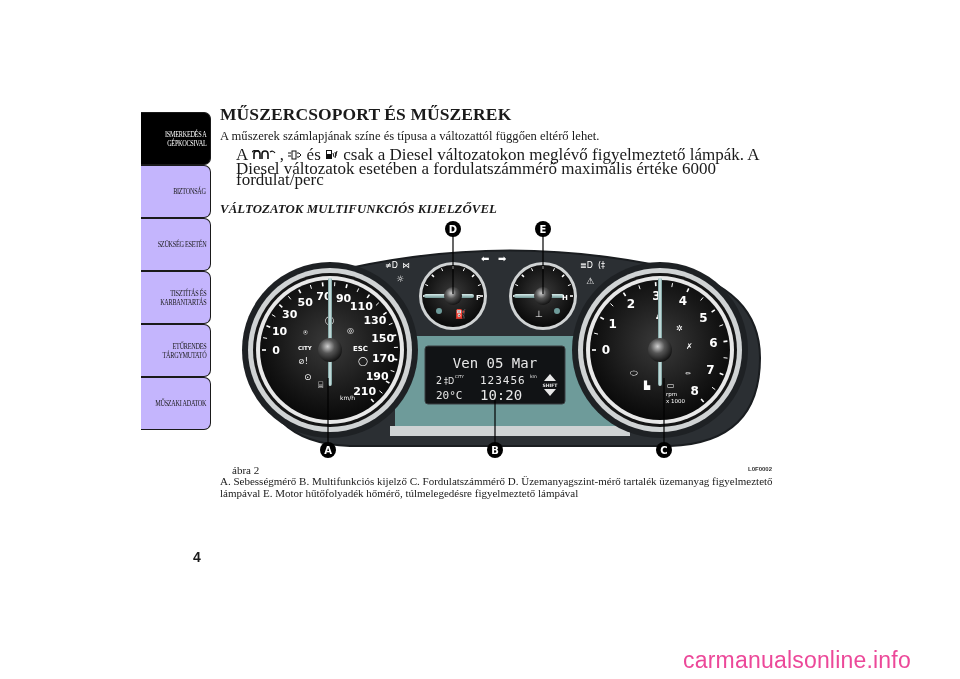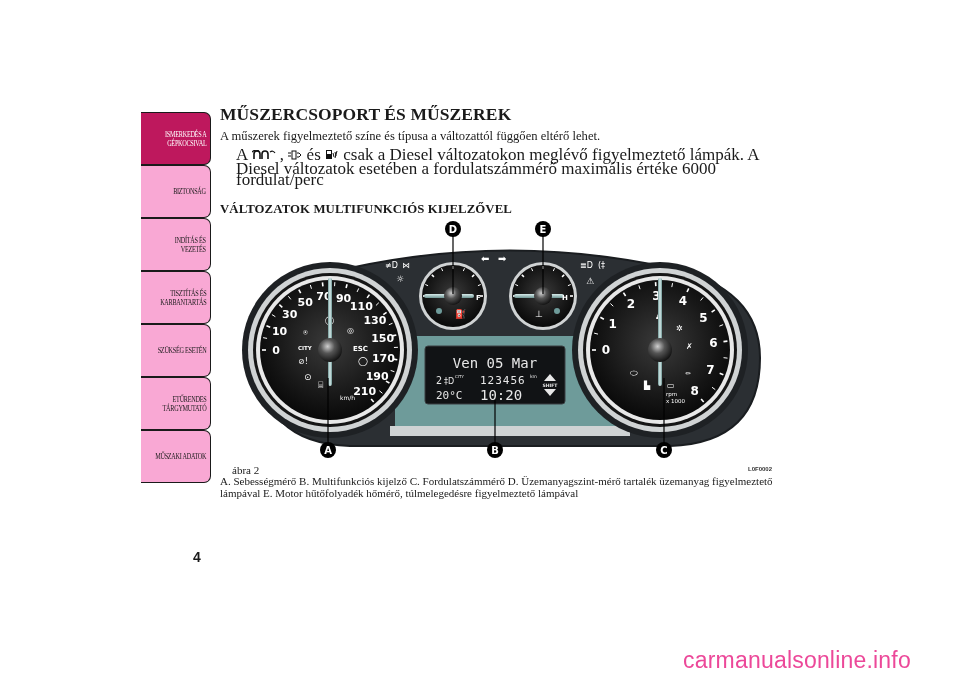--- a/index.html
+++ b/index.html
@@ -1,31 +1,31 @@
 <!DOCTYPE html>
 <html><head>
 <meta charset="utf-8">
 <style>
   html, body { margin:0; padding:0; background:#ffffff; }
   body { width:960px; height:679px; position:relative; overflow:hidden; font-family:"Liberation Serif", serif; color:#1a1a1a; }
 
   
   .sidebar { position:absolute; left:141px; top:112px; width:70px; }
-  .tab { position:relative; box-sizing:border-box; width:70px; height:53px; background:#f9a8d4; border:1px solid #1a1a1a; border-left:none; border-radius:0 7px 7px 0; margin-bottom:0; display:flex; align-items:center; justify-content:flex-end; padding-right:4px; text-align:right; }
-  .tab.active { background:#be185d; color:#ffffff; }
+  .tab { position:relative; box-sizing:border-box; width:70px; height:53px; background:#c4b5fd; border:1px solid #1a1a1a; border-left:none; border-radius:0 7px 7px 0; margin-bottom:0; display:flex; align-items:center; justify-content:flex-end; padding-right:4px; text-align:right; }
+  .tab.active { background:#000000; color:#ffffff; }
   .tab span { font-family:"Liberation Serif", serif; font-size:7.6px; line-height:9px; letter-spacing:-0.35px; text-transform:uppercase; transform:scaleX(0.82); transform-origin:right center; white-space:pre-line; display:block; }
   .page-num { position:absolute; left:193px; top:549px; font-family:"Liberation Sans", sans-serif; font-weight:bold; font-size:14px; }
 
   
   .content { position:absolute; left:220px; top:104px; width:580px; }
   h1 { margin:0; font-family:"Liberation Serif", serif; font-size:17.5px; font-weight:bold; letter-spacing:0.1px; line-height:20px; }
   p.intro { margin:5px 0 0 0; font-size:12.6px; line-height:14px; }
   p.diesel { margin:6px 0 0 16px; font-size:17px; line-height:11.5px; }
   .inline-icon { display:inline-block; vertical-align:baseline; font-family:"DejaVu Sans", sans-serif; font-size:10px; }
-  h2 { margin:16px 0 0 0; font-size:12.8px; font-weight:bold; letter-spacing:0.1px; }
+  h2 { margin:16px 0 0 0; font-size:12.8px; font-weight:bold; letter-spacing:0.1px;font-style:italic; }
 
   
   .figure { position:absolute; left:240px; top:218px; width:540px; height:250px; }
   .fig-caption-label { position:absolute; left:220px; top:464px; font-size:11px;margin-left:12px; }
   .fig-code { position:absolute; left:748px; top:466px; font-family:"Liberation Sans", sans-serif; font-size:6px; font-weight:bold; color:#333; }
   .caption { position:absolute; left:220px; top:476px; width:560px; font-size:11px; line-height:11.5px; }
 
   .watermark { position:absolute; left:683px; top:647px; font-family:"Liberation Sans", sans-serif; font-size:23px; color:#ec4899; letter-spacing:0.2px; }
 </style>
 </head>
@@ -33,43 +33,39 @@
 
 <div class="sidebar">
   <div class="tab active">
       <span>ISMERKEDÉS A
 GÉPKOCSIVAL</span>
     </div>
   <div class="tab">
       <span>BIZTONSÁG</span>
     </div>
   <div class="tab">
-      <span>INDÍTÁS ÉS
-VEZETÉS</span>
+      <span>SZÜKSÉG ESETÉN</span>
     </div>
   <div class="tab">
       <span>TISZTÍTÁS ÉS
 KARBANTARTÁS</span>
     </div>
   <div class="tab">
-      <span>SZÜKSÉG ESETÉN</span>
-    </div>
-  <div class="tab">
       <span>ETŰRENDES
 TÁRGYMUTATÓ</span>
     </div>
   <div class="tab">
       <span>MŰSZAKI ADATOK</span>
     </div>
 </div>
 <div class="page-num">4</div>
 
 <div class="content">
   <h1>MŰSZERCSOPORT ÉS MŰSZEREK</h1>
-  <p class="intro">A műszerek figyelmeztető színe és típusa a változattól függően eltérő lehet.</p>
+  <p class="intro">A műszerek számlapjának színe és típusa a változattól függően eltérő lehet.</p>
   <p class="diesel">
     <span>A </span><span class="inline-icon"><svg width="24" height="10" viewBox="0 0 24 10">
           <path d="M2 9 V4 Q2 1 5 1 Q8 1 8 4 V9 M10 9 V4 Q10 1 13 1 Q16 1 16 4 V9" fill="none" stroke="#111" stroke-width="1.6"></path>
           <path d="M0 2 Q3 -1 7 1 M18 2 Q21 0 23 3" fill="none" stroke="#111" stroke-width="1.2"></path>
         </svg></span><span> , </span><span class="inline-icon"><svg width="14" height="10" viewBox="0 0 14 10">
           <rect x="4" y="1" width="4" height="8" fill="none" stroke="#111" stroke-width="1"></rect>
           <path d="M0 3 H3 M0 6 H3 M9 3 H11 L13 5 L11 7 H9" fill="none" stroke="#111" stroke-width="1"></path>
         </svg></span><span> és </span><span class="inline-icon"><svg width="14" height="11" viewBox="0 0 14 11">
           <rect x="1" y="1" width="6" height="9" fill="#111"></rect>
           <rect x="2" y="2" width="4" height="3" fill="#fff"></rect>

